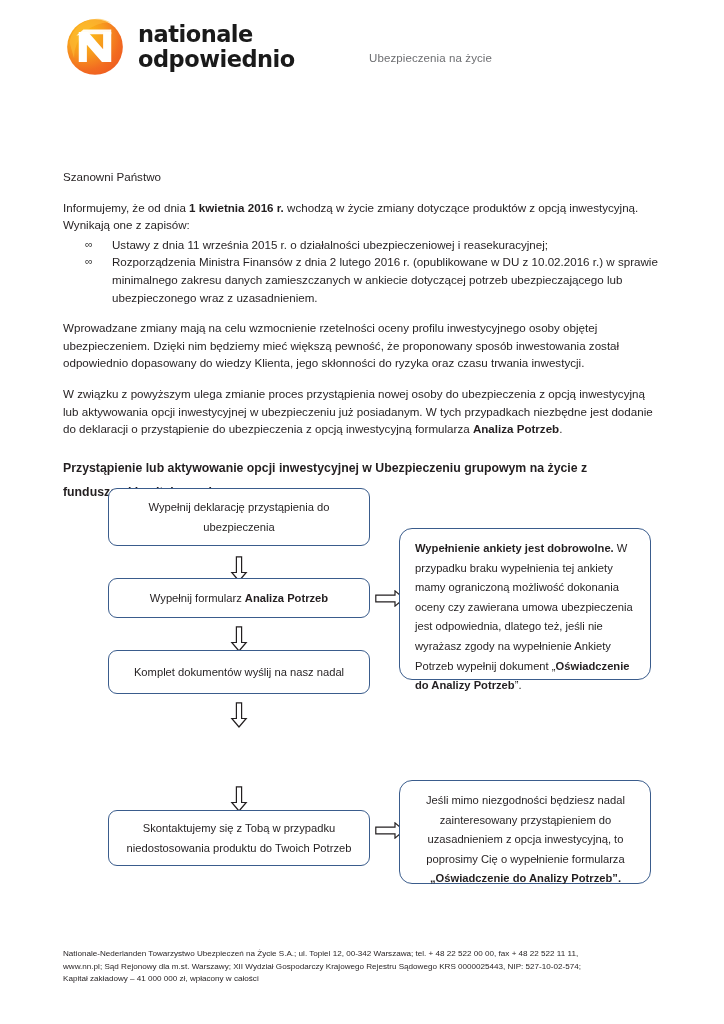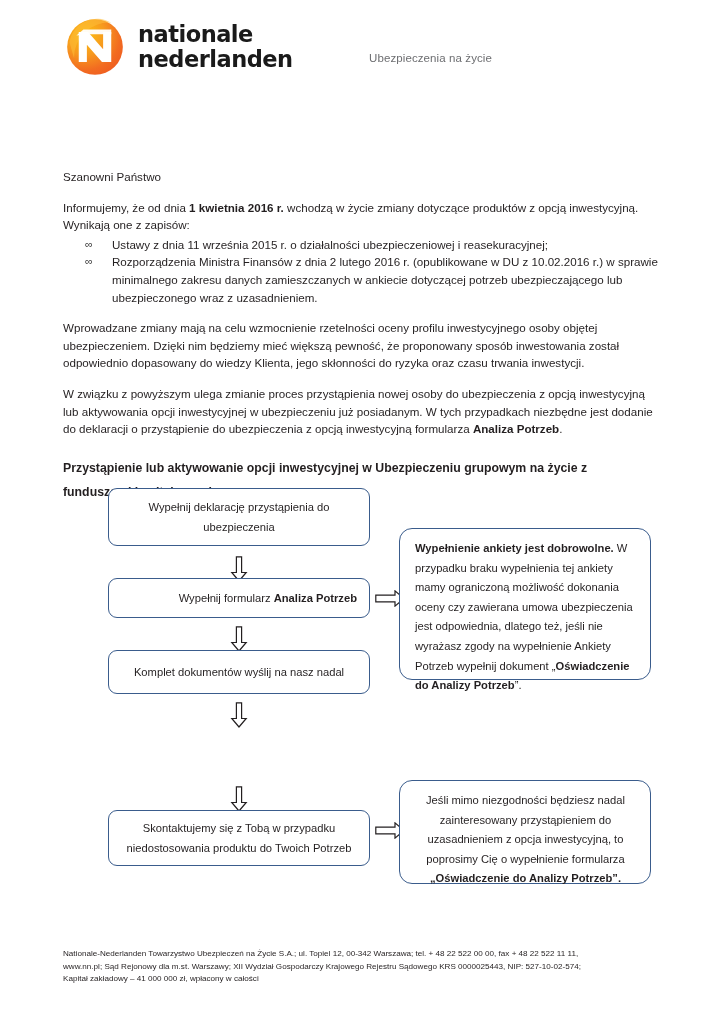--- a/index.html
+++ b/index.html
@@ -187,21 +187,21 @@
             <stop offset="100%" stop-color="#F15A24" stop-opacity="0.4"></stop>
           </linearGradient>
         </defs>
         <circle cx="50" cy="50" r="48" fill="url(#nnGrad)"></circle>
         <path d="M6 42 A48 48 0 0 1 78 8 A60 60 0 0 0 14 70 Z" fill="#FDBE3B" opacity="0.55"></path>
         <path d="M22 24 L22 76 L36 76 L36 46 L62 76 L78 76 L78 24 L64 24 L64 54 L38 24 Z" fill="#ffffff"></path>
         <path d="M18 30 L30 20 L78 20 L78 28 L34 28 Z" fill="#ffffff" opacity="0.95"></path>
       </svg>
       <div class="logo-words">
         <span>nationale</span>
-        <span>nederlanden</span>
+        <span>odpowiednio</span>
       </div>
     </div>
     <div class="header-tagline">Ubezpieczenia na życie</div>
   </div>
 
   <div class="content">
 
     <p class="para">Szanowni Państwo</p>
 
     <p class="para tight">
@@ -232,21 +232,21 @@
       <div class="inner">
         <div>Wypełnij deklarację przystąpienia do</div>
         <div>ubezpieczenia</div>
       </div>
     </div>
 
     <svg class="arrow-down" style="left:230px; top:72px;" viewBox="0 0 18 26">
       <path d="M6.4 0.8 L11.6 0.8 L11.6 16.5 L16.2 16.5 L9 25 L1.8 16.5 L6.4 16.5 Z" fill="#ffffff" stroke="#231f20" stroke-width="1.2" stroke-linejoin="miter"></path>
     </svg>
 
-    <div class="fbox" style="left:108px; top:94px; width:262px; height:40px;text-align:right;">
+    <div class="fbox" style="left:108px; top:94px; width:262px; height:40px;">
       <div class="inner">
         <span>Wypełnij formularz </span><b>Analiza Potrzeb</b>
       </div>
     </div>
 
     <svg class="arrow-right" style="left:375px; top:106px;" viewBox="0 0 30 17">
       <path d="M0.8 5.2 L20 5.2 L20 0.9 L29 8.5 L20 16.1 L20 11.8 L0.8 11.8 Z" fill="#ffffff" stroke="#231f20" stroke-width="1.2" stroke-linejoin="miter"></path>
     </svg>
 
     <div class="callout" style="left:399px; top:44px; width:252px; height:152px;">

